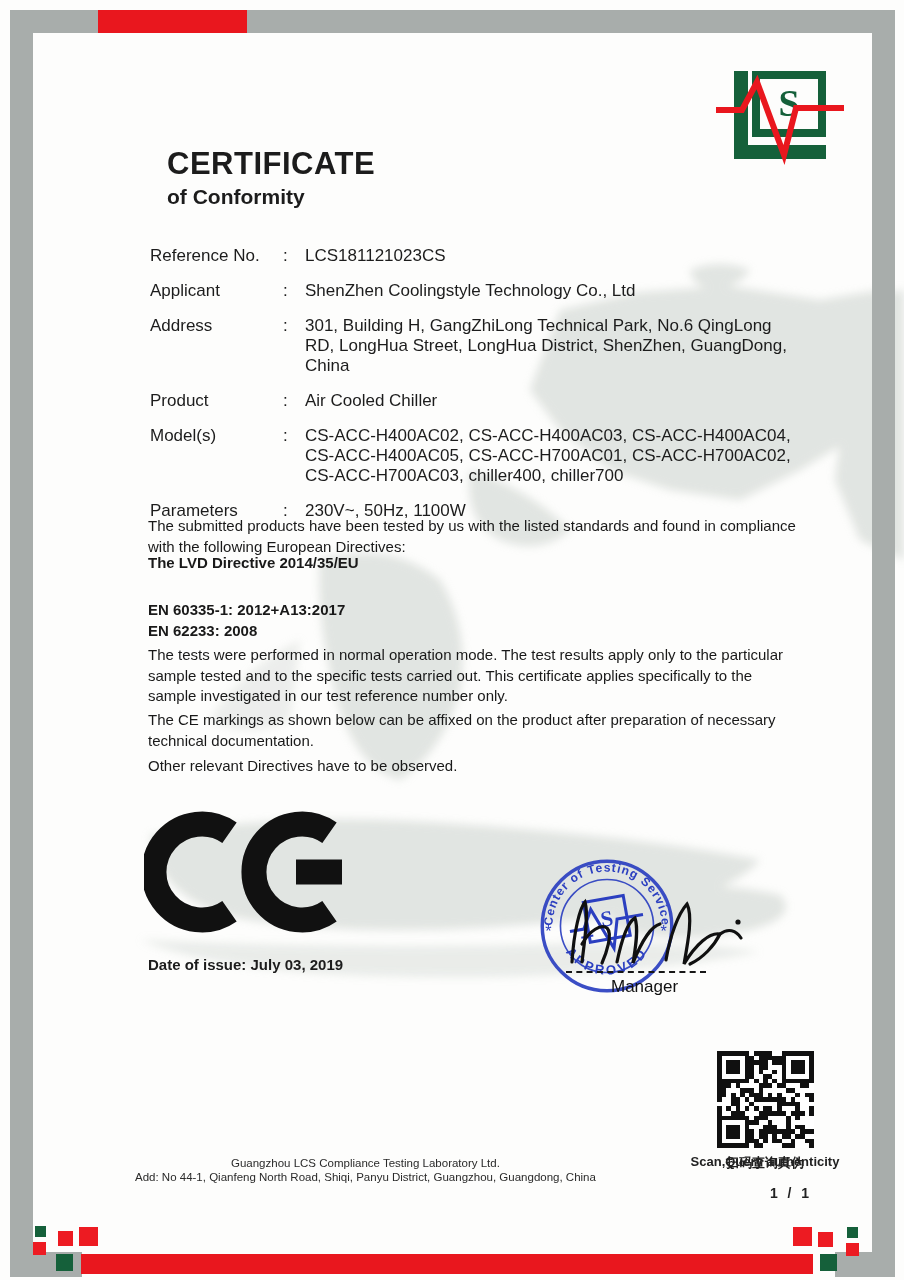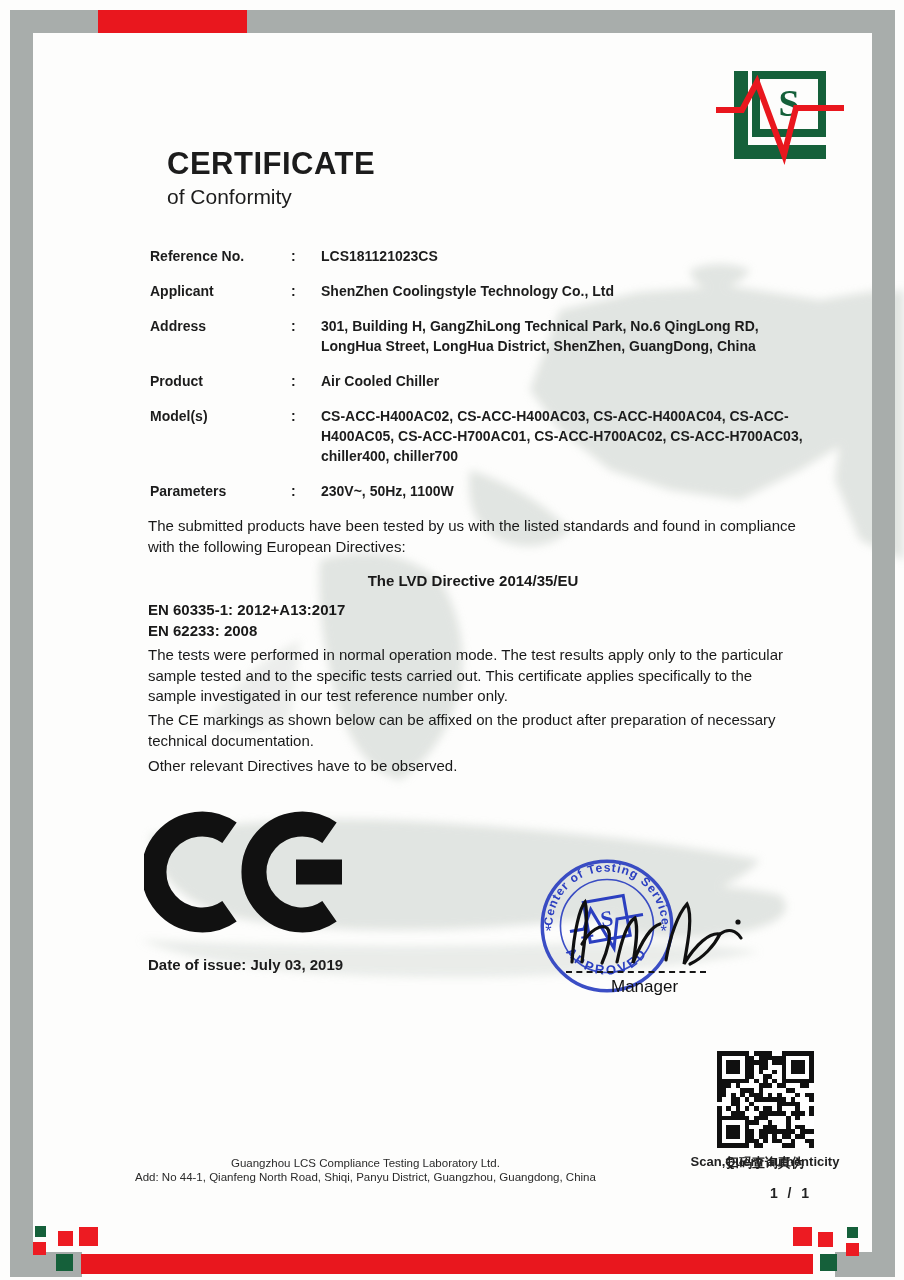--- a/index.html
+++ b/index.html
@@ -19,24 +19,24 @@
   .red-bottom{position:absolute;left:81px;top:1254px;width:732px;height:20px;background:#e9171e;}
   .sq{position:absolute;}
   .sq.red{background:#ed1b22;}
   .sq.green{background:#15603a;}
   
   .watermark{position:absolute;left:0;top:0;pointer-events:none;}
   
   .logo{position:absolute;left:714px;top:58px;}
   .title-block{position:absolute;left:167px;top:146px;}
   .title{font-size:31px;font-weight:bold;letter-spacing:.5px;line-height:36px;}
-  .subtitle{font-size:21px;font-weight:normal;margin-top:3px;}
+  .subtitle{font-size:21px;font-weight:bold;margin-top:3px;}
   .fields{position:absolute;left:150px;top:246px;width:648px;}
   .frow{display:grid;grid-template-columns:133px 22px 486px;margin-bottom:15px;
-        font-size:14px;font-weight:bold;line-height:20px;gap:8px;}
+        font-size:17px;font-weight:normal;line-height:20px;}
   .paras{position:absolute;left:148px;width:650px;font-size:15px;line-height:20.5px;color:#191919;}
   .paras.bold{font-weight:bold;}
   .ce{position:absolute;left:144px;top:810px;}
   .stamp{position:absolute;left:521px;top:840px;}
   .signature{position:absolute;left:538px;top:878px;}
   .sig-dash{position:absolute;left:566px;top:971px;width:140px;border-top:2px dashed #161616;}
   .manager{position:absolute;left:611px;top:977px;font-size:17px;color:#111;}
   .date-issue{position:absolute;left:148px;top:956px;font-size:15px;font-weight:bold;}
   .qr-wrap{position:absolute;left:717px;top:1051px;width:97px;height:97px;background:#fff;
            display:grid;grid-template-columns:repeat(21,4.6px);grid-auto-rows:4.6px;
@@ -135,21 +135,21 @@
       <span>CS-ACC-H400AC02, CS-ACC-H400AC03, CS-ACC-H400AC04, CS-ACC-H400AC05, CS-ACC-H700AC01, CS-ACC-H700AC02, CS-ACC-H700AC03, chiller400, chiller700</span>
     </div>
     <div class="frow">
       <span>Parameters</span>
       <span>:</span>
       <span>230V~, 50Hz, 1100W</span>
     </div>
   </div>
 
   <div class="paras" style="top:516px;">The submitted products have been tested by us with the listed standards and found in compliance with the following European Directives:</div>
-  <div class="paras bold" style="top:571px;text-align:center;">The LVD Directive 2014/35/EU</div>
+  <div class="paras bold" style="top:553px;">The LVD Directive 2014/35/EU</div>
   <div class="paras bold" style="top:600px;">EN 60335-1: 2012+A13:2017</div>
   <div class="paras bold" style="top:621px;">EN 62233: 2008</div>
   <div class="paras" style="top:645px;">The tests were performed in normal operation mode. The test results apply only to the particular sample tested and to the specific tests carried out. This certificate applies specifically to the sample investigated in our test reference number only.</div>
   <div class="paras" style="top:710px;">The CE markings as shown below can be affixed on the product after preparation of necessary technical documentation.</div>
   <div class="paras" style="top:756px;">Other relevant Directives have to be observed.</div>
 
   <svg class="ce" width="210" height="126" viewBox="0 0 210 126">
     <g fill="none" stroke="#111" stroke-width="25">
       <path d="M85.5 22.7 A48 48 0 1 0 85.5 101.3"></path>
       <path d="M185.5 22.7 A48 48 0 1 0 185.5 101.3"></path>

